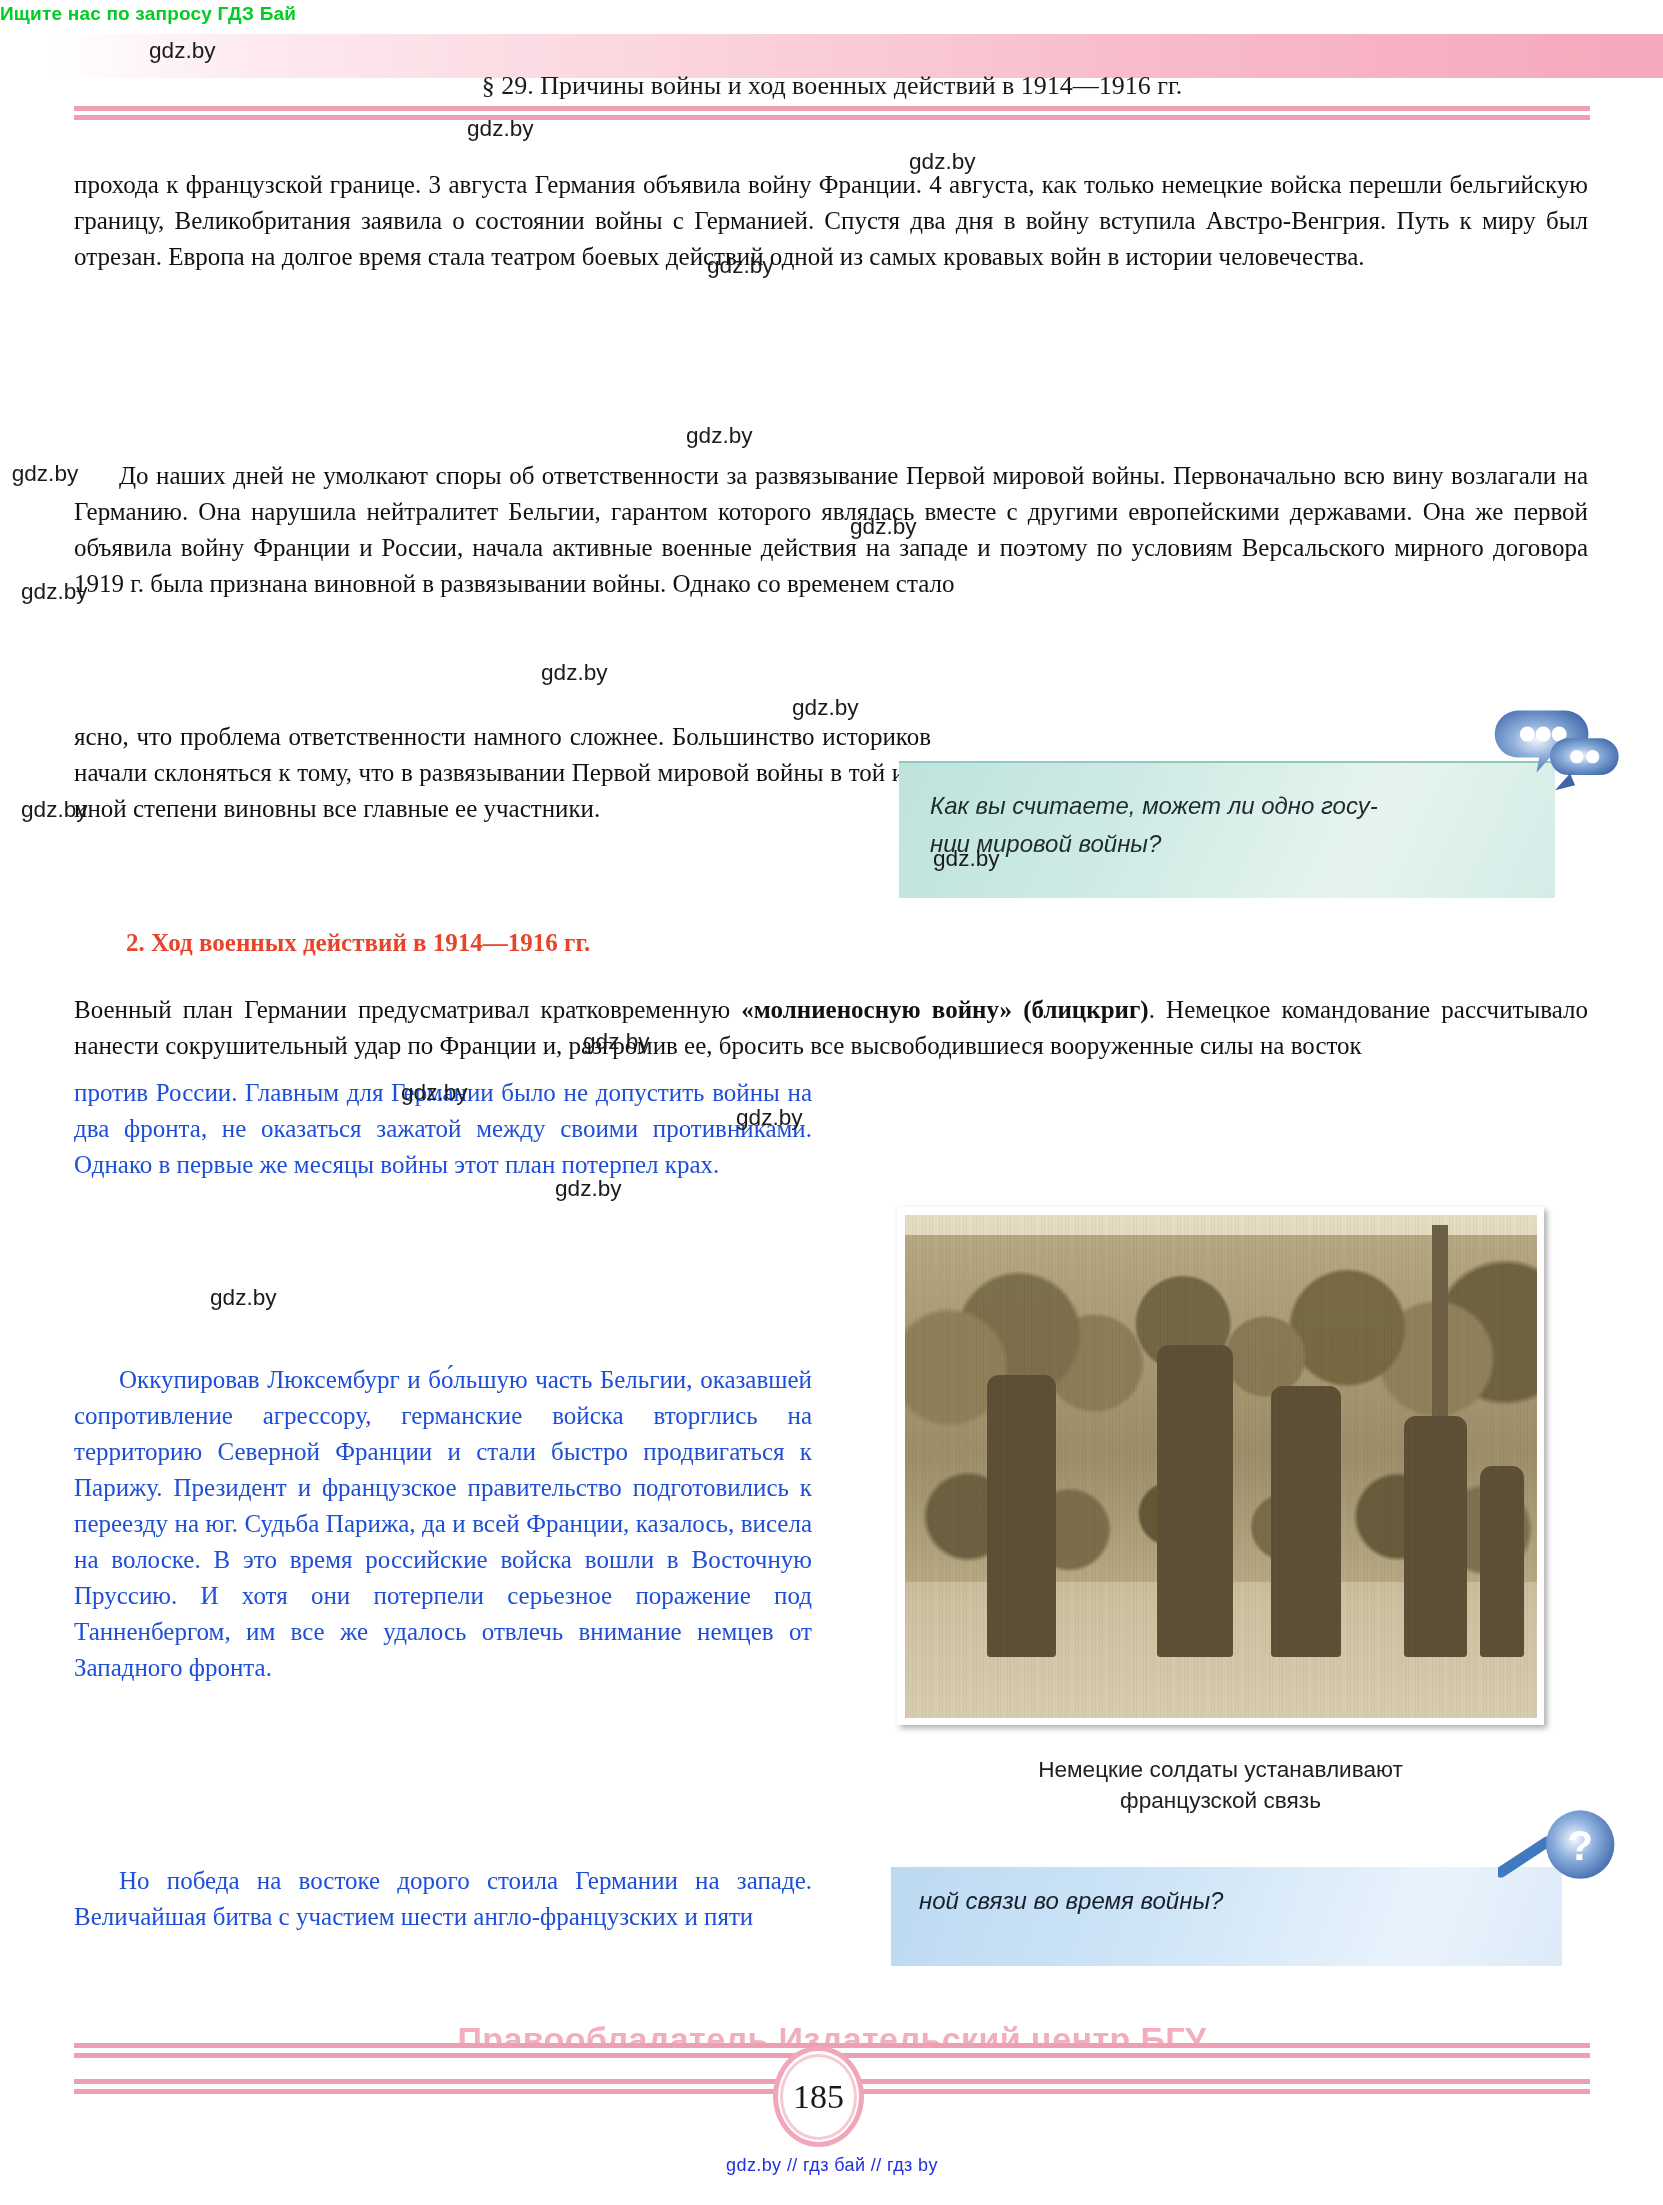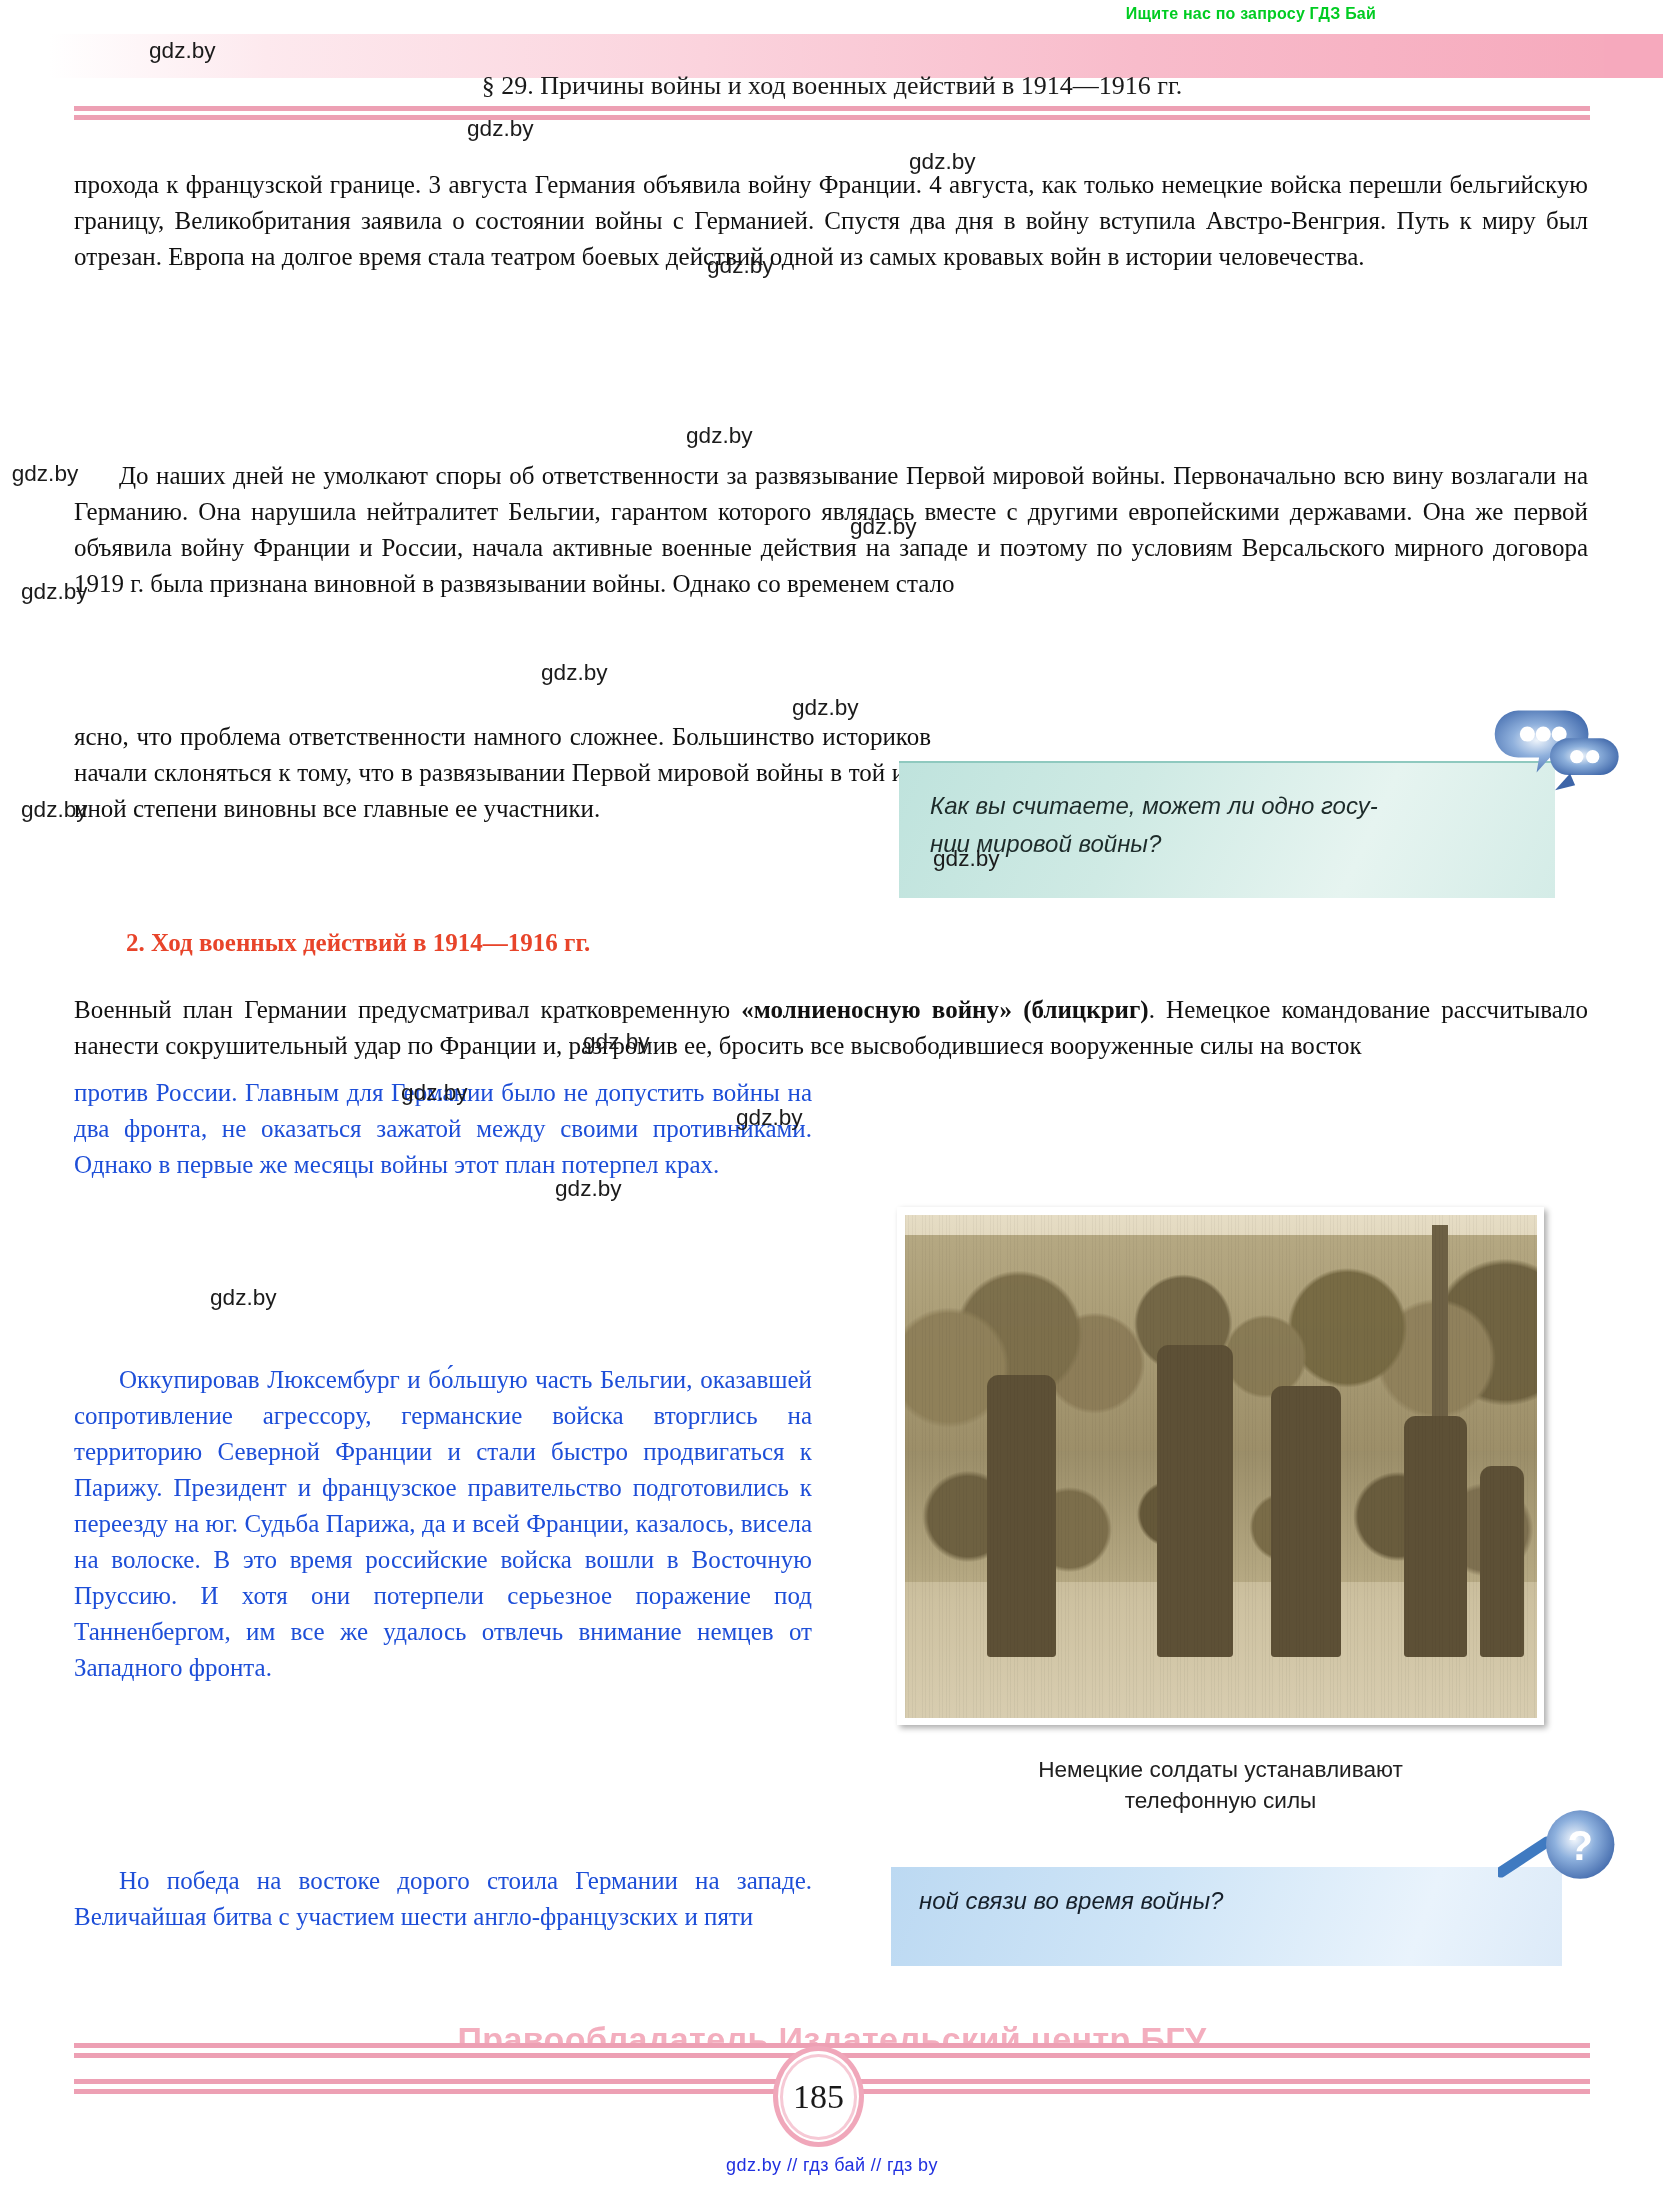--- a/index.html
+++ b/index.html
@@ -12,25 +12,25 @@
     height: 2205px;
     position: relative;
     font-family: "Liberation Serif", "DejaVu Serif", serif;
     overflow: hidden;
   }
 
   
   .top-banner {
     position: absolute;
     top: 0; left: 0; width: 1376px; height: 28.5px;
-    text-align: right;
+    text-align: left;
     color: #00cc22;
     font-family: "Liberation Sans", sans-serif;
     font-weight: bold;
-    font-size: 16px;
+    font-size: 19px;
     line-height: 28.5px;
     letter-spacing: 0.2px;
   }
 
   
   .pink-bar {
     position: absolute;
     top: 34px; left: 49px; width: 1555px; height: 44px;
     background: linear-gradient(to right, #ffffff 0%, #fde9ee 14%, #fbd3dd 42%, #f8bccb 70%, #f6aabd 100%);
   }
@@ -375,21 +375,21 @@
     <div class="soldier" style="left:40%;width:12%;height:62%;"></div>
     <div class="soldier" style="left:58%;width:11%;height:54%;"></div>
     <div class="soldier" style="left:79%;width:10%;height:48%;"></div>
     <div class="soldier" style="left:91%;width:7%;height:38%;"></div>
     <div class="grain"></div>
   </div>
 </div>
 
 <div class="photo-caption">
   <span>Немецкие солдаты устанавливают</span>
-  <span>телефонную силы</span>
+  <span>французской связь</span>
 </div>
 
 <div class="blue-box">
   <div class="qtext">
     <span>ной связи во время войны?</span>
   </div>
 </div>
 
 <div class="qmark-icon">
   <svg viewBox="0 0 150 115" width="126" height="96" xmlns="http://www.w3.org/2000/svg">

